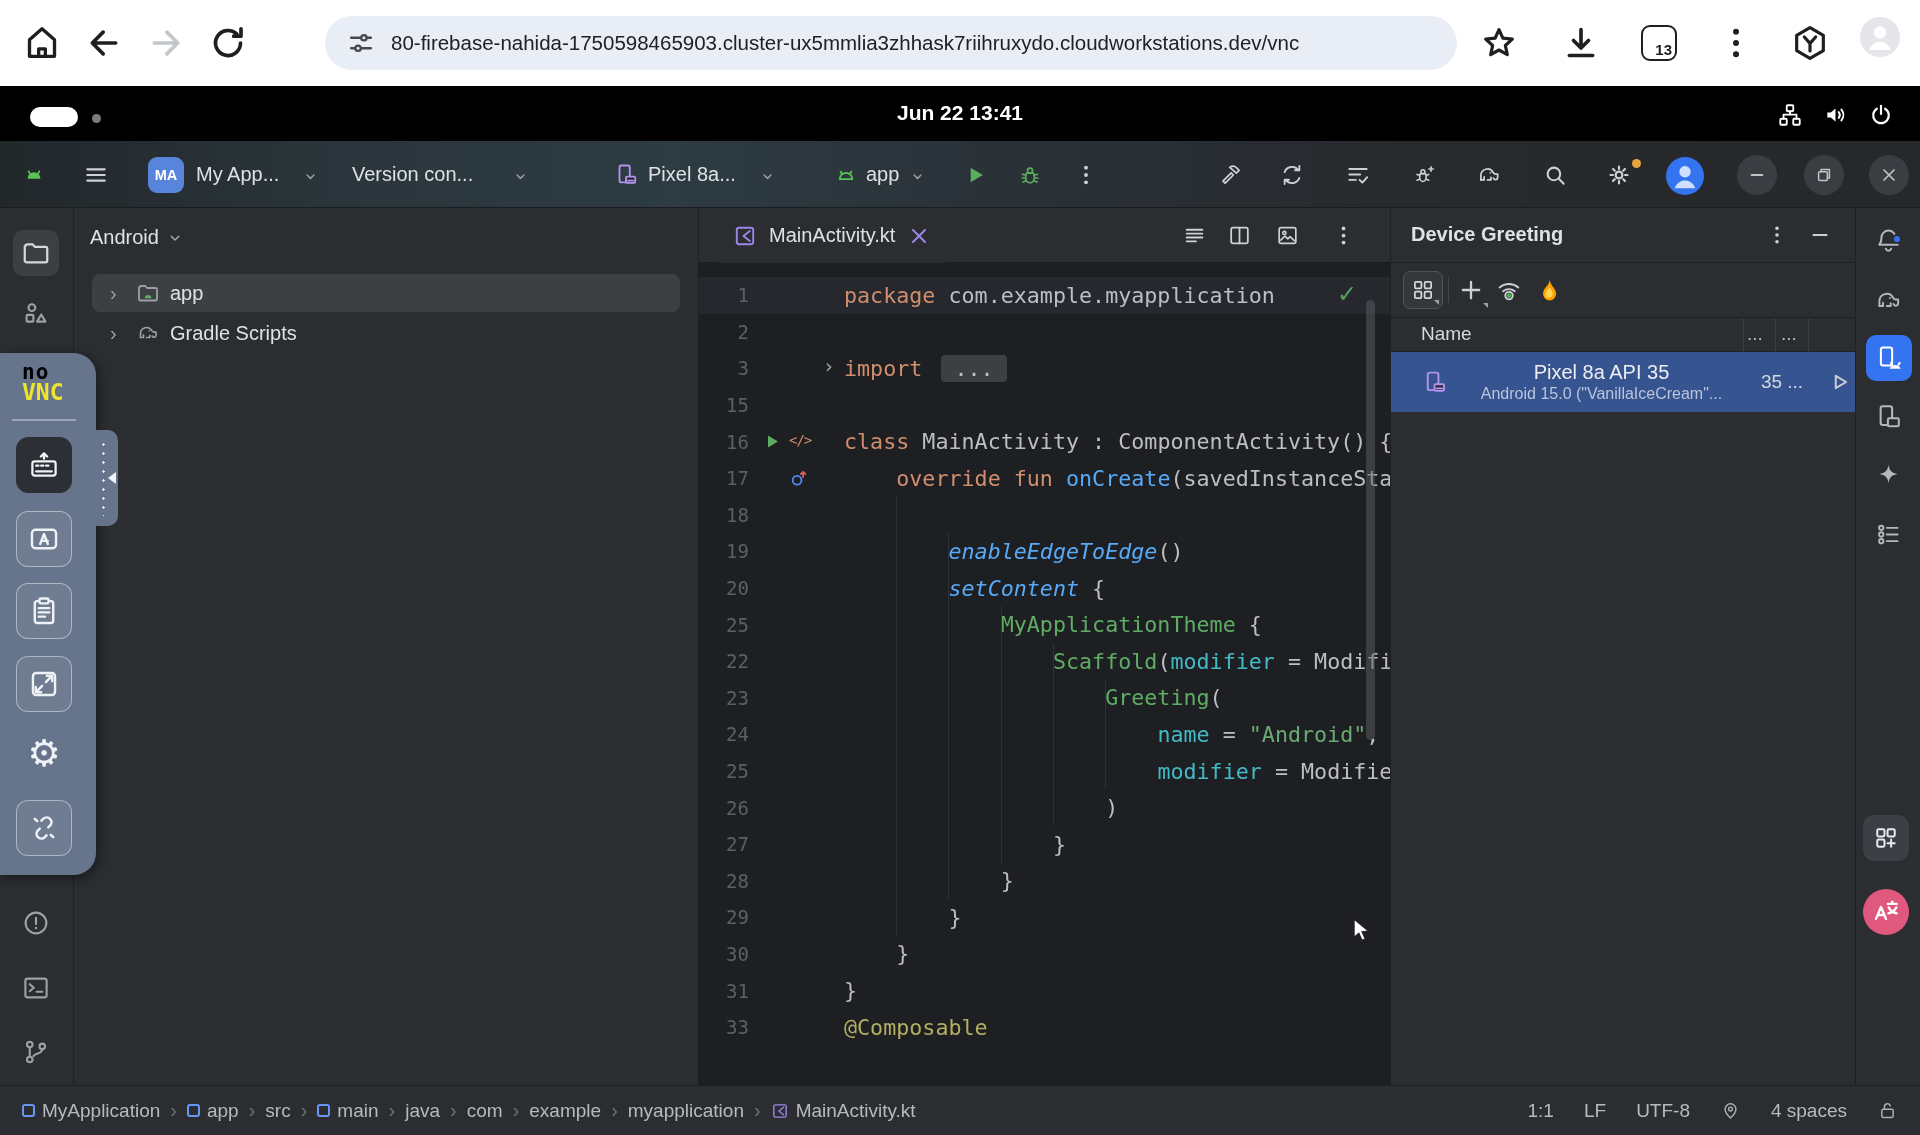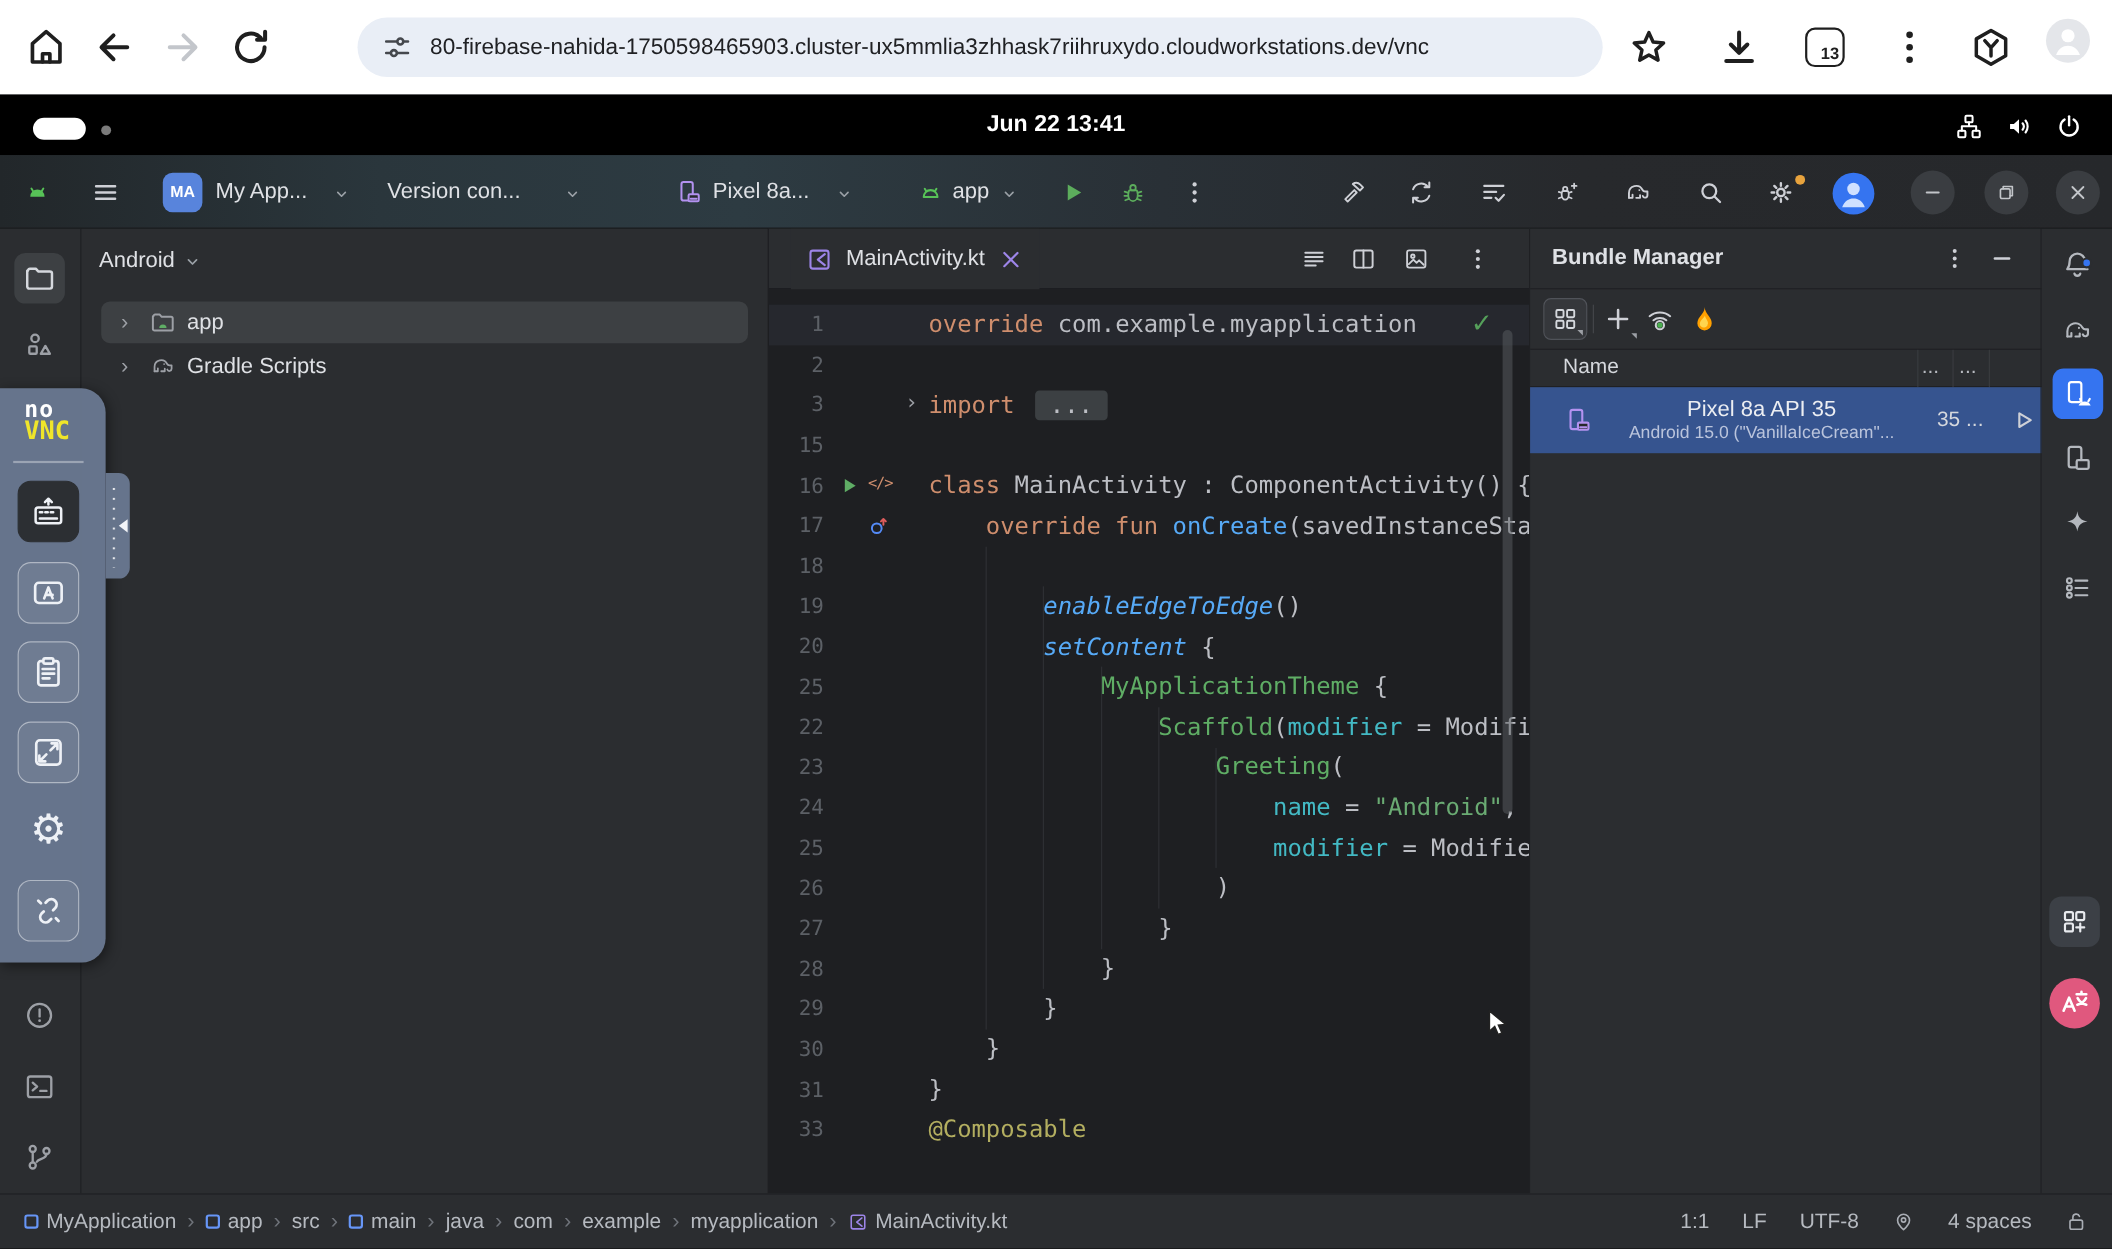--- a/index.html
+++ b/index.html
@@ -140,21 +140,21 @@
   .csep{color:#6f737a;font-size:20px;}
   .modico{width:13px;height:13px;border:2px solid #6796f7;border-radius:3px;flex:none;}
   .crumb .kico{width:18px;height:18px;color:#9d85e8;}
   .sb-right{display:flex;align-items:center;gap:30px;margin-right:22px;flex:none;}
   .sb-right .ico{width:21px;height:21px;color:#a9adb4;}
 
   
   .novnc{position:absolute;left:0;top:353px;width:96px;height:522px;background:rgba(105,120,144,0.96);
          border-radius:0 22px 22px 0;box-shadow:2px 3px 12px rgba(0,0,0,.45);}
   .nv-logo{position:absolute;left:22px;top:10px;font-family:"DejaVu Sans Mono",monospace;font-weight:900;line-height:.92;}
-  .nv-logo .l1{color:#ffffff;font-size:21px;letter-spacing:1px;}
+  .nv-logo .l1{color:#000000;font-size:21px;letter-spacing:1px;}
   .nv-logo .l2{color:#efe52a;font-size:23px;letter-spacing:0px;}
   .nv-div{position:absolute;left:12px;top:66px;width:64px;height:1.5px;background:rgba(255,255,255,.35);}
   .nv-btn{position:absolute;left:16px;width:56px;height:56px;border-radius:12px;
           border:1.6px solid rgba(255,255,255,.45);background:rgba(255,255,255,.06);color:#eef1f6;}
   .nv-btn .ico{width:34px;height:34px;margin:9.5px;}
   .nv-btn.sel{background:#2c2f33;border-color:#2c2f33;}
   .nv-gearchar{font-size:37px;color:#eef1f6;line-height:52px;text-align:center;font-family:"DejaVu Sans",sans-serif;}
   .nv-handle{position:absolute;left:96px;top:430px;width:22px;height:96px;background:rgba(105,120,144,0.96);
              border-radius:0 10px 10px 0;}
   .nv-dots{position:absolute;left:4px;top:10px;width:8px;height:76px;
@@ -514,21 +514,21 @@
           </span>
         <span class="tb-ic ico" style="left:632px">
             <svg viewBox="0 0 24 24" fill="none" stroke="currentColor" stroke-width="1.8" stroke-linecap="round" stroke-linejoin="round">
               <circle cx="12" cy="5.2" r="1.8" fill="currentColor" stroke="none"></circle>
               <circle cx="12" cy="12" r="1.8" fill="currentColor" stroke="none"></circle>
               <circle cx="12" cy="18.8" r="1.8" fill="currentColor" stroke="none"></circle>
             </svg>
           </span>
       </div>
       <div class="code" id="code">
-          <div class="cl cur"><span class="ln">1</span><span class="gut"></span><span class="ct"><span class="tok k">override</span><span class="tok p"> com.example.myapplication</span></span><span class="linecheck">✓</span></div>
+          <div class="cl cur"><span class="ln">1</span><span class="gut"></span><span class="ct"><span class="tok k">package</span><span class="tok p"> com.example.myapplication</span></span><span class="linecheck">✓</span></div>
           <div class="cl"><span class="ln">2</span><span class="gut"></span><span class="ct"></span></div>
           <div class="cl"><span class="ln">3</span><span class="gut"><span class="g-fold">›</span></span><span class="ct"><span class="tok k">import</span><span class="tok p"> </span><span class="tok d">...</span></span></div>
           <div class="cl"><span class="ln">15</span><span class="gut"></span><span class="ct"></span></div>
           <div class="cl"><span class="ln">16</span><span class="gut"><span class="g-run ico"><svg viewBox="0 0 24 24" fill="none" stroke="currentColor" stroke-width="1.8" stroke-linecap="round" stroke-linejoin="round">
                   <path d="M8 5.2v13.6L19.3 12Z" fill="currentColor" stroke="none"></path>
                 </svg></span><span class="g-cv">&lt;/&gt;</span></span><span class="ct"><span class="tok k">class</span><span class="tok p"> MainActivity : ComponentActivity() {</span></span></div>
           <div class="cl"><span class="ln">17</span><span class="gut"><span class="g-ov"><svg viewBox="0 0 24 24" fill="none" stroke-width="1.9" stroke-linecap="round">
                   <circle cx="10.5" cy="13.8" r="4.6" stroke="#548af7"></circle>
                   <path d="M16.8 10.4V5M16.8 5l-2.3 2.3M16.8 5l2.3 2.3" stroke="#db5c5c"></path>
                 </svg></span></span><span class="ct"><span class="tok p">    </span><span class="tok k">override fun</span><span class="tok p"> </span><span class="tok f">onCreate</span><span class="tok p">(savedInstanceState: Bundle?) {</span></span></div>
@@ -552,21 +552,21 @@
           <div class="guide" style="left: 249.48px; top: 270.2px; height: 366px;"></div>
           <div class="guide" style="left: 301.72px; top: 343.4px; height: 256.2px;"></div>
           <div class="guide" style="left: 353.96px; top: 380px; height: 183px;"></div>
           <div class="guide" style="left: 406.2px; top: 416.6px; height: 109.8px;"></div>
         </div>
       <div class="sb"></div>
     </div>
 
     <div class="devman">
       <div class="dm-head">
-        <span class="dm-title">Bundle Manager</span>
+        <span class="dm-title">Device Greeting</span>
         <span class="dm-hic ico" style="left:374px">
             <svg viewBox="0 0 24 24" fill="none" stroke="currentColor" stroke-width="1.8" stroke-linecap="round" stroke-linejoin="round">
               <circle cx="12" cy="5.2" r="1.8" fill="currentColor" stroke="none"></circle>
               <circle cx="12" cy="12" r="1.8" fill="currentColor" stroke="none"></circle>
               <circle cx="12" cy="18.8" r="1.8" fill="currentColor" stroke="none"></circle>
             </svg>
           </span>
         <span class="dm-hic ico" style="left:417px">
             <svg viewBox="0 0 24 24" fill="none" stroke="currentColor" stroke-width="2.2" stroke-linecap="round" stroke-linejoin="round">
               <path d="M5.5 12h13"></path>

